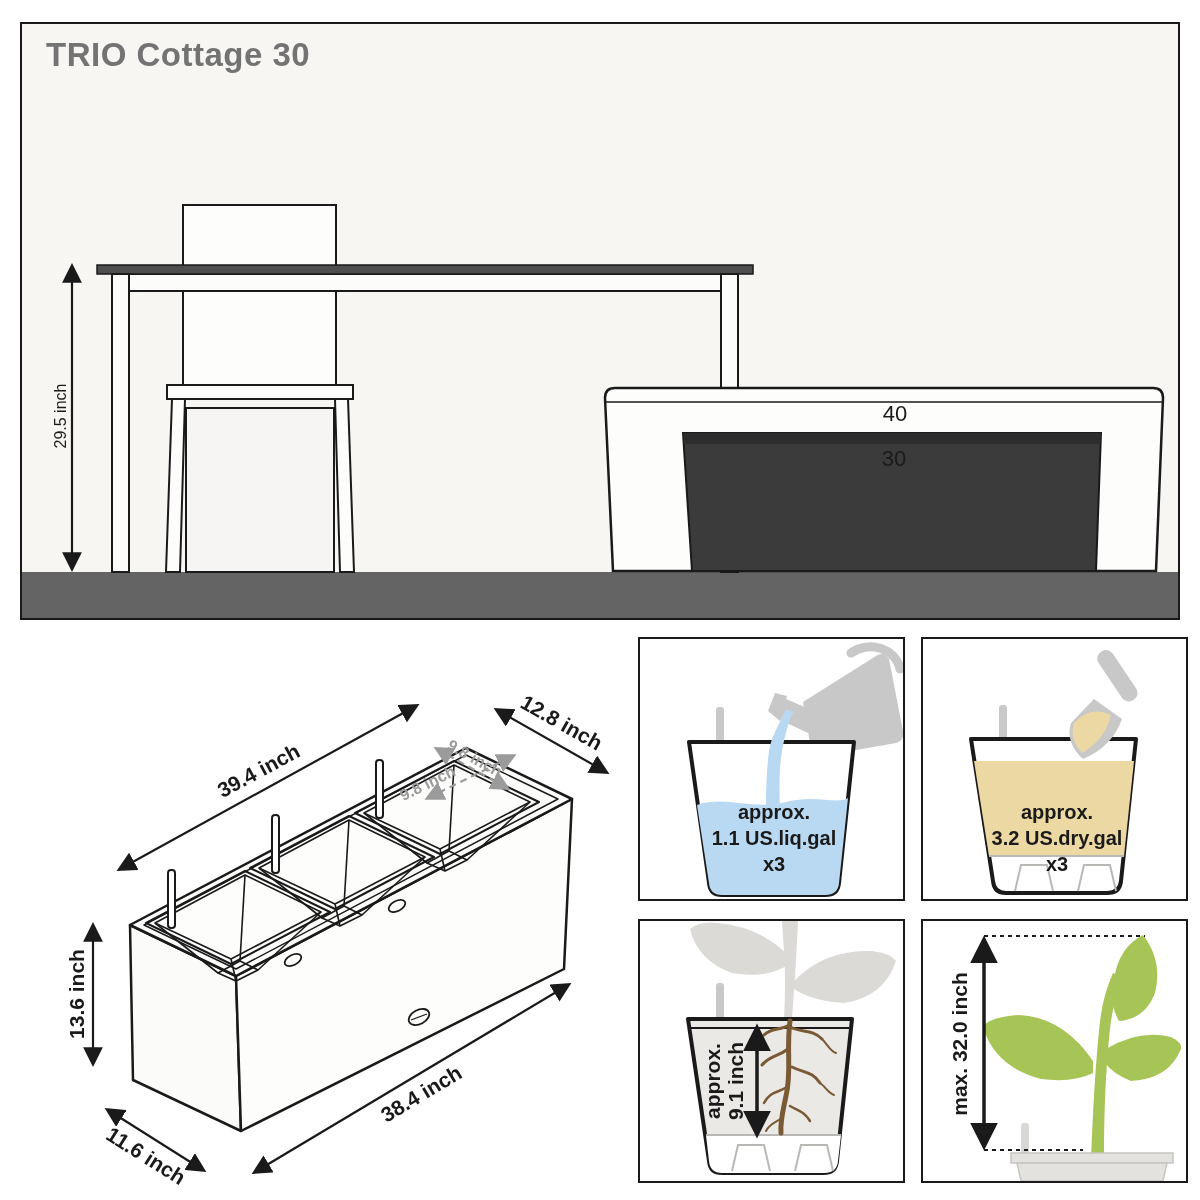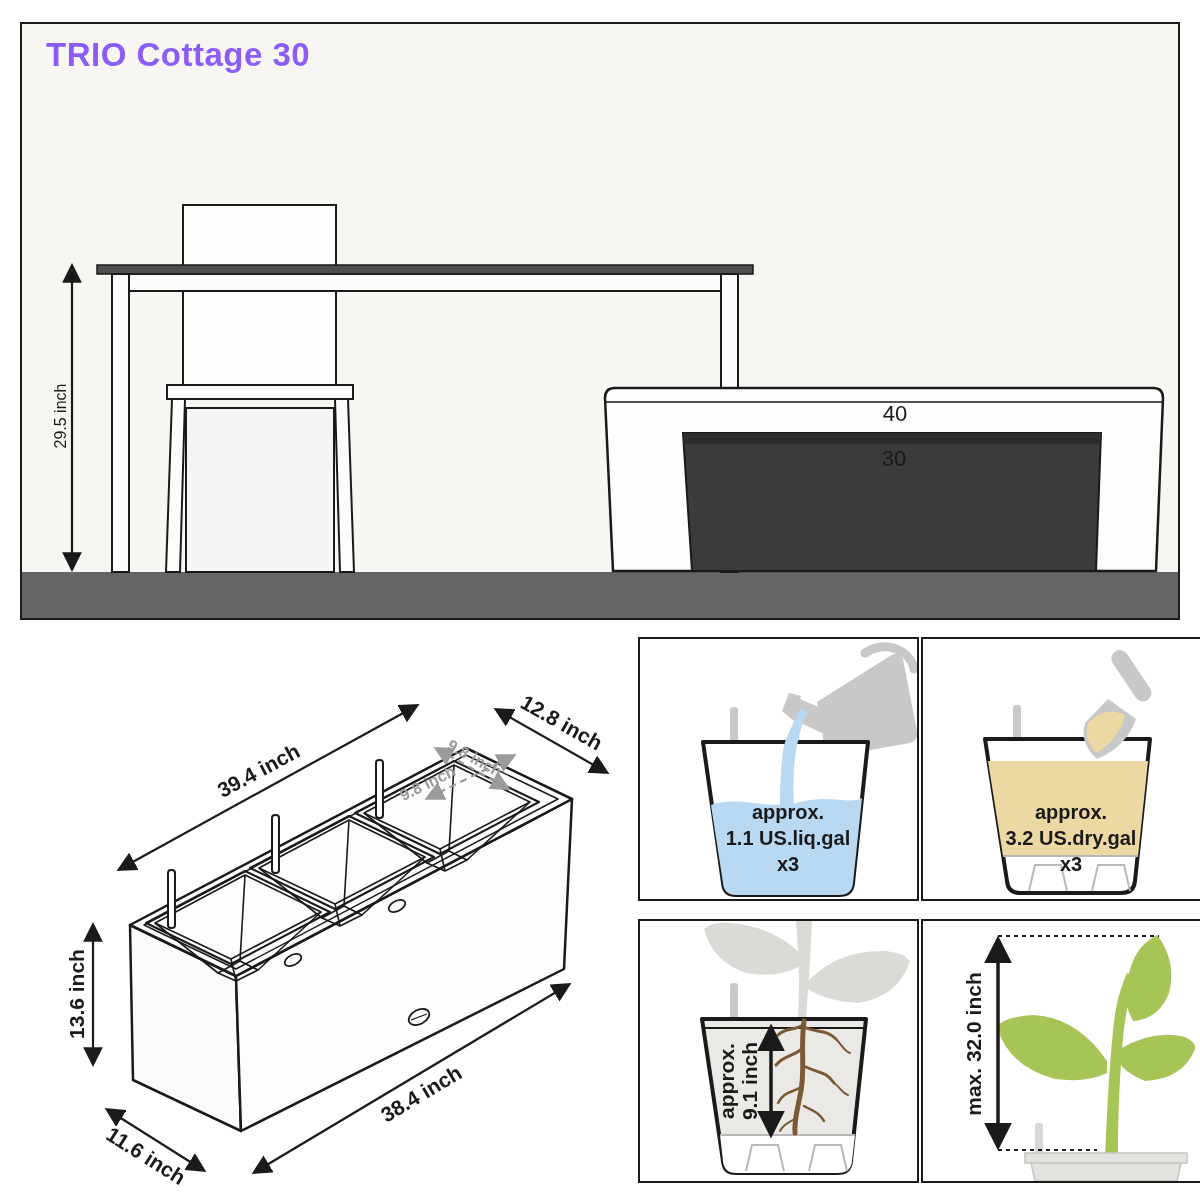--- a/index.html
+++ b/index.html
@@ -1,24 +1,24 @@
 <!DOCTYPE html>
 <html><head>
 <meta charset="utf-8">
 <style>
   html,body{margin:0;padding:0;background:#ffffff;}
   #stage{position:relative;width:1200px;height:1200px;background:#ffffff;overflow:hidden;
          font-family:"Liberation Sans", sans-serif;color:#1a1a1a;}
   #panel{position:absolute;left:20px;top:22px;width:1156px;height:594px;
          background:#f7f6f3;border:2px solid #1a1a1a;}
   #panel-title{position:absolute;left:24px;top:12px;font-size:33px;font-weight:bold;
-               letter-spacing:0.5px;color:#8b5cf6;}
+               letter-spacing:0.5px;color:#737373;}
   .scene-svg{position:absolute;left:0;top:0;}
   #iso{position:absolute;left:20px;top:630px;width:600px;height:570px;}
-  .ibox{position:absolute;width:263px;height:260px;background:#ffffff;border:2px solid #1a1a1a;padding-left:14px;}
+  .ibox{position:absolute;width:263px;height:260px;background:#ffffff;border:2px solid #1a1a1a;}
   #ibox-water{left:638px;top:637px;}
   #ibox-soil{left:921px;top:637px;}
   #ibox-depth{left:638px;top:919px;}
   #ibox-plant{left:921px;top:919px;}
   svg text{font-family:"Liberation Sans", sans-serif;fill:#1a1a1a;}
   .dim-label{font-size:21px;font-weight:bold;}
   .dim-label-gray{font-size:16px;font-weight:bold;fill:#9b9b9b;}
   .box-label{font-size:20px;font-weight:bold;}
   .box-label-big{font-size:21px;font-weight:bold;}
   .scene-label{font-size:16px;font-weight:normal;}

